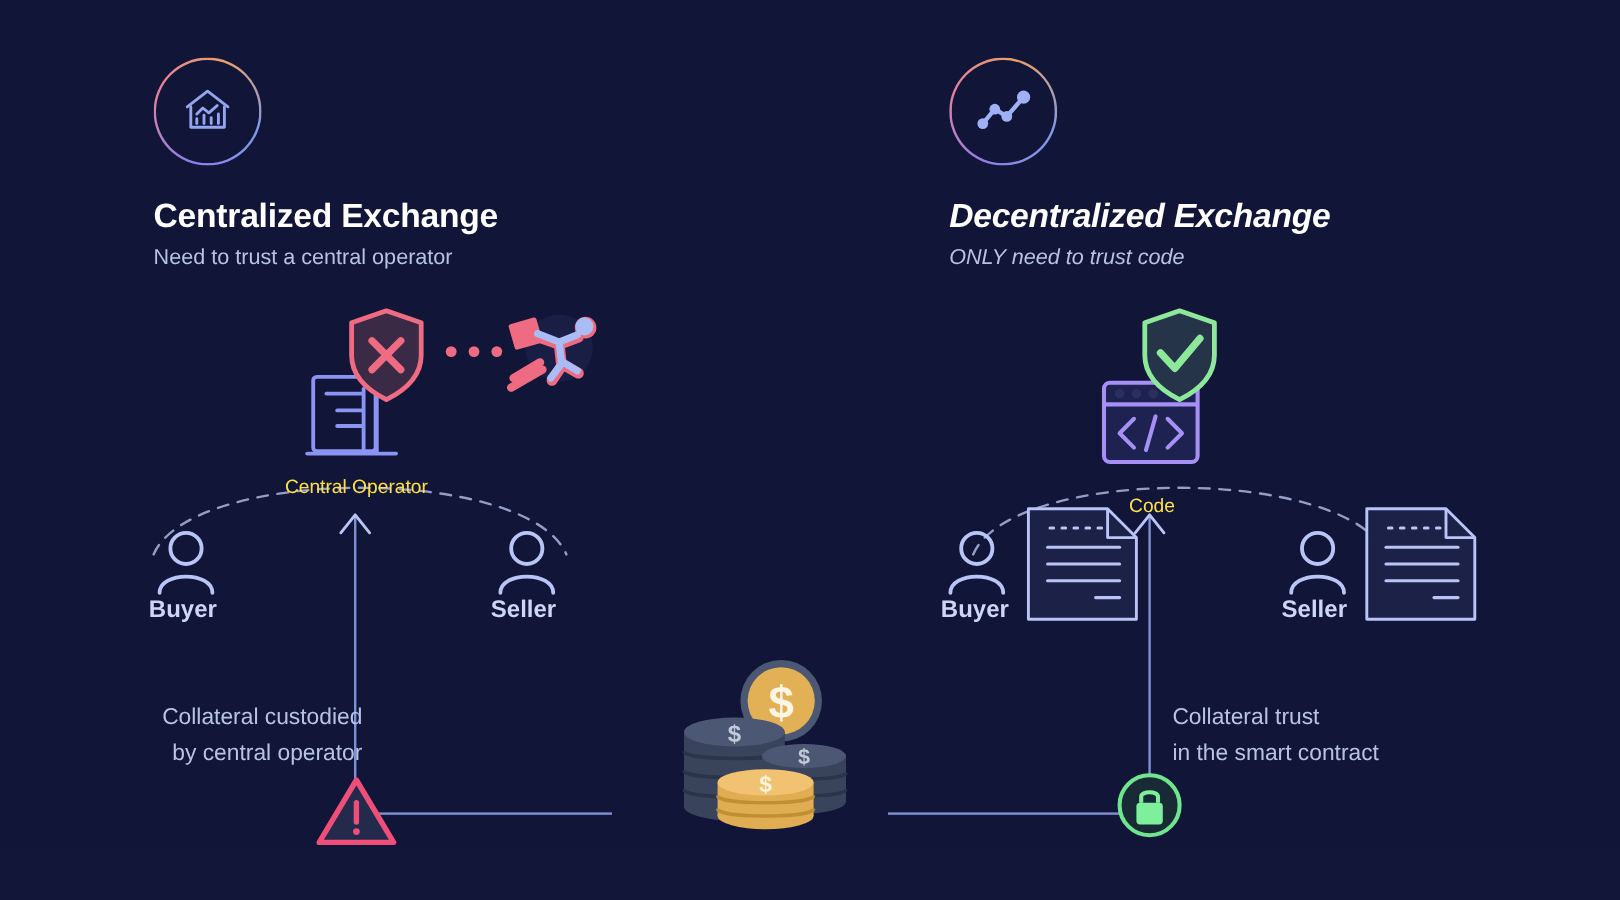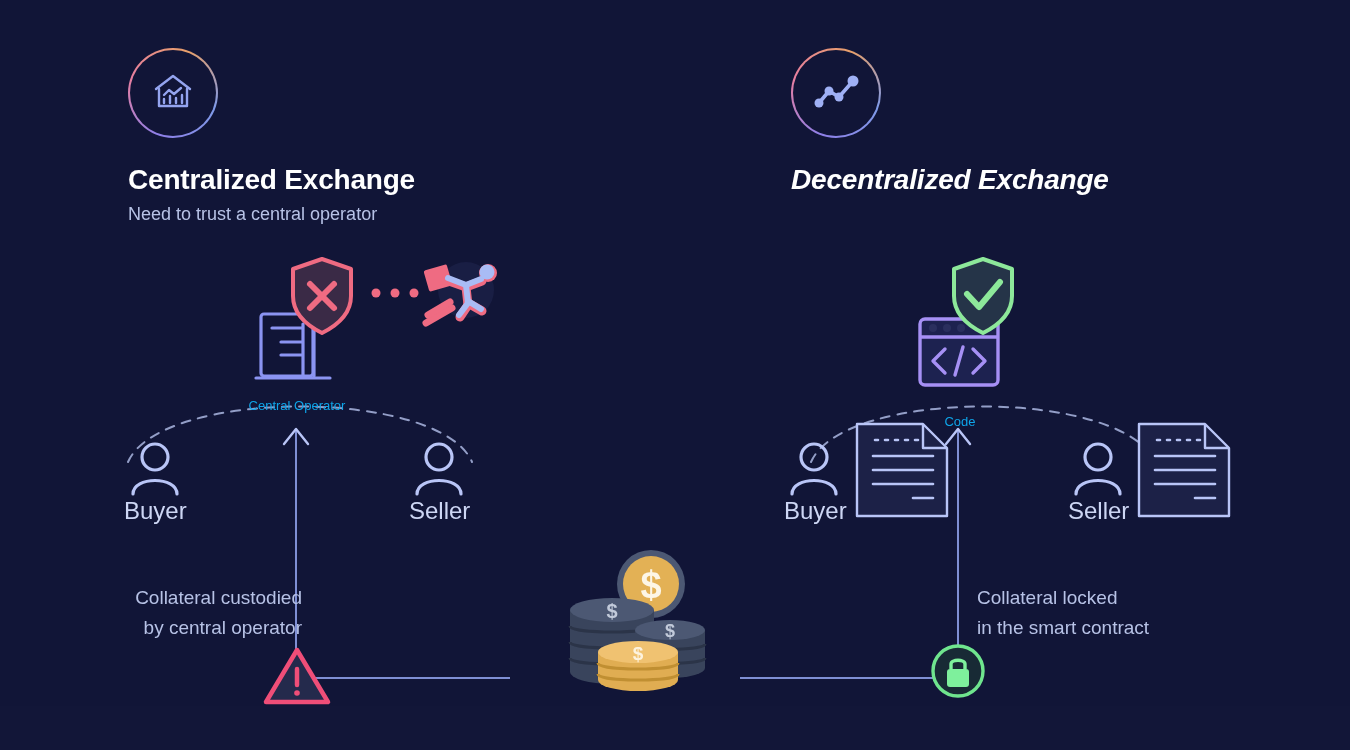--- a/index.html
+++ b/index.html
@@ -70,30 +70,31 @@
     font-size: 18px;
     color: #b7c2e6;
     white-space: nowrap;
   }
 
   
   .abs { position: absolute; }
 
   .node-label {
     position: absolute;
-    font-size: 13px;
-    color: #0ea5e9;
+    font-size: 16px;
+    color: #fde047;
     white-space: nowrap;
     text-align: center;
   }
   .role-label {
     position: absolute;
-    font-size: 24px;
+    font-size: 20px;
     color: #cdd6f4;
     white-space: nowrap;
+    font-weight: bold;
   }
   .note {
     position: absolute;
     font-size: 19px;
     line-height: 30px;
     color: #b7c2e6;
     white-space: nowrap;
   }
   .note.right-align { text-align: right; padding-left: 12px; }
 
@@ -270,20 +271,21 @@
           </g>
           <g fill="#9fb0f5">
             <circle cx="11" cy="38" r="4.5"></circle>
             <circle cx="21" cy="26" r="4.5"></circle>
             <circle cx="31" cy="32" r="4.5"></circle>
             <circle cx="45" cy="16" r="5.5"></circle>
           </g>
         </svg>
       </div>
       <div class="title">Decentralized Exchange</div>
+      <div class="subtitle">ONLY need to trust code</div>
     </div>
 
     <svg class="abs" style="left:128px; top:370px;" width="360" height="100">
       <path d="M8,92 C40,18 320,18 352,92" fill="none" stroke="#aab6e0" stroke-width="2" stroke-dasharray="9 8" stroke-linecap="round" opacity="0.85"></path>
     </svg>
 
     <svg class="abs" style="left:242px; top:316px;" width="84" height="72">
       <rect x="3" y="3" width="78" height="66" rx="5" fill="#1d2250" stroke="#a690f5" stroke-width="3.4"></rect>
       <path d="M3 21 H81" stroke="#a690f5" stroke-width="3.4"></path>
       <g fill="#2a2f5e">
@@ -344,21 +346,21 @@
         <path d="M62 78 H82"></path>
       </g>
     </svg>
 
     <svg class="abs" style="left:263px; top:420px;" width="40" height="240">
       <path d="M20 238 L20 10" stroke="#7f8fd4" stroke-width="2" fill="none"></path>
       <path d="M8 24 L20 9 L32 24" stroke="#b9c5f7" stroke-width="2.4" fill="none" stroke-linecap="round" stroke-linejoin="round"></path>
     </svg>
 
     <div class="note" style="left:302px; top:583px; width:300px;">
-      <div>Collateral locked</div>
+      <div>Collateral trust</div>
       <div>in the smart contract</div>
     </div>
 
     <div class="hline" style="left:65px; top:677px; width:210px;"></div>
 
     <svg class="abs" style="left:255px; top:643px;" width="56" height="56">
       <circle cx="28" cy="28" r="25" fill="#182a35" stroke="#6fe58e" stroke-width="3.4"></circle>
       <rect x="17" y="26" width="22" height="18" rx="3" fill="#7ef09c"></rect>
       <path d="M21 26 V21 C21 16 35 16 35 21 V26" fill="none" stroke="#7ef09c" stroke-width="3.4"></path>
     </svg>

